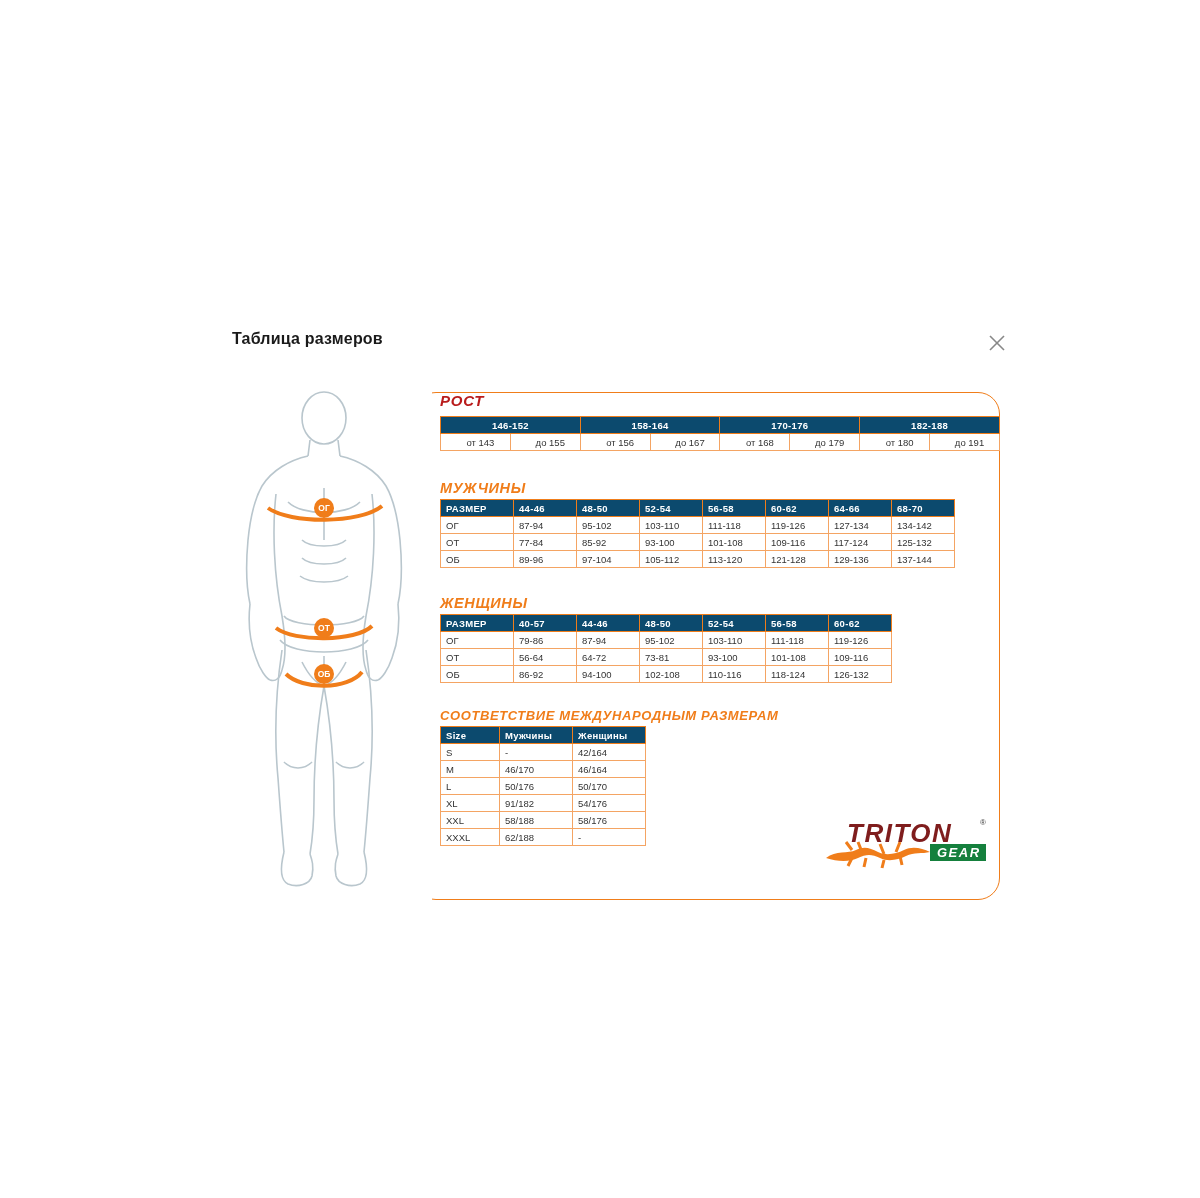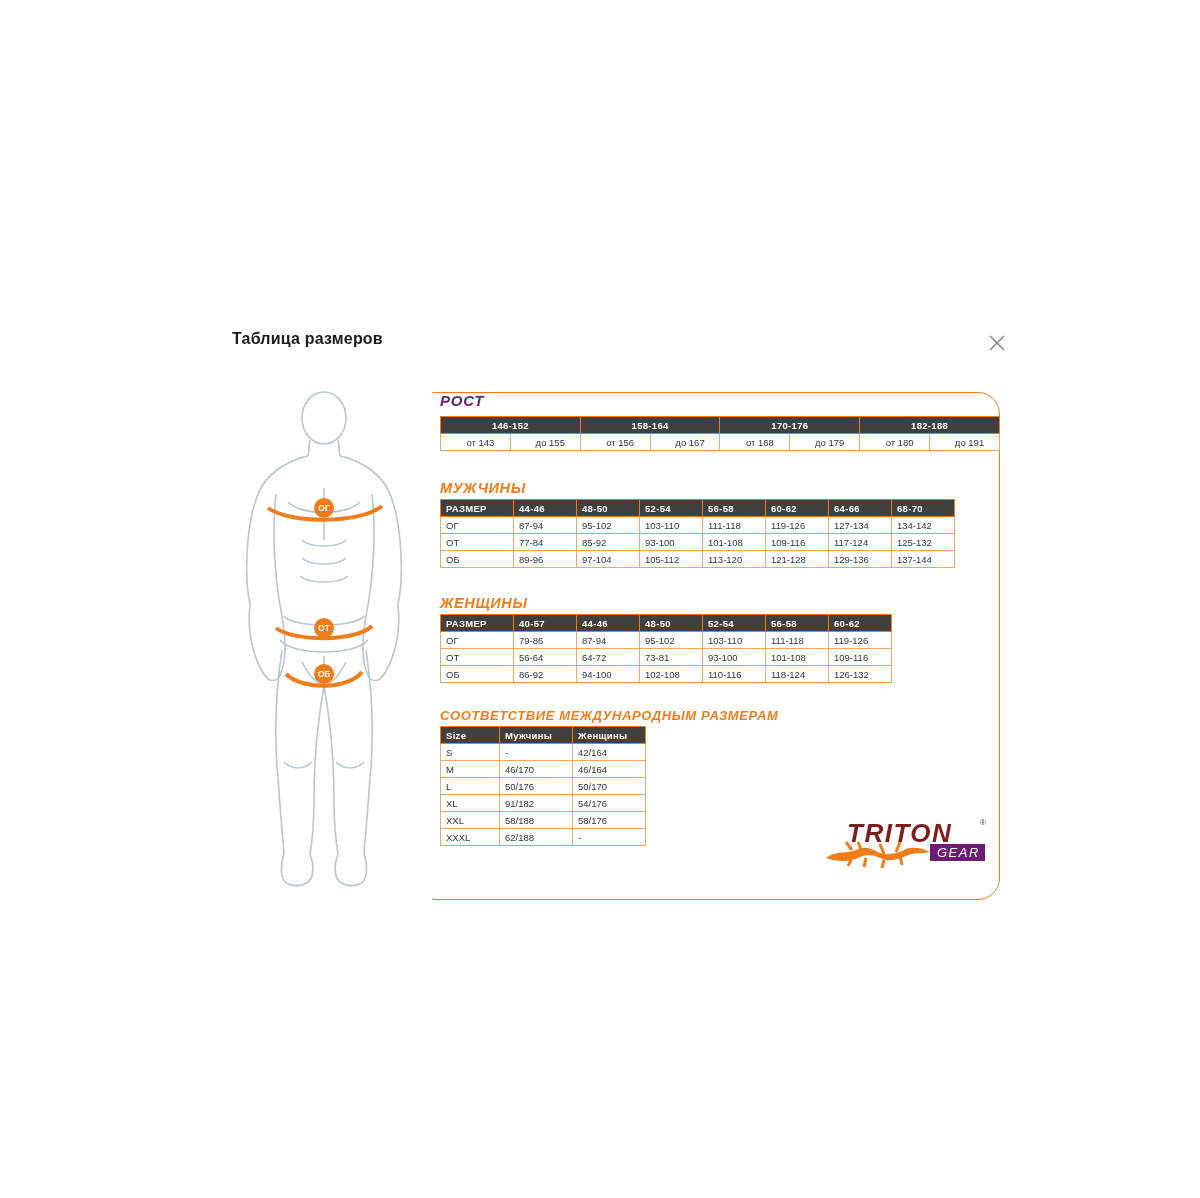--- a/index.html
+++ b/index.html
@@ -99,33 +99,33 @@
   }
   table td, table th {
     border: 0.8px solid #f4a463;
     padding: 2px 5px;
     text-align: left;
     font-weight: normal;
     height: 12px;
     white-space: nowrap;
   }
   tr.hdr td, tr.hdr th {
-    background: #404040;
+    background: #0c4a6e;
     color: #ffffff;
     font-weight: bold;
     border-color: #f07d1a;
     letter-spacing: 0.3px;
   }
   .rost-title {
     position: absolute;
     left: 0;
     top: -2px;
     font-size: 15px;
     font-weight: bold;
-    color: #701a75;
+    color: #b91c1c;
     font-style: italic;
     letter-spacing: 0.8px;
   }
 
   
   #rost-block { left: 208px; top: 12px; }
   #rost-table { margin-top: 22px; }
   #rost-table td { text-align: center; }
   #rost-table .spanned { width: 108px; }
   #rost-table .cell { width: 50px; padding-left: 15px; }
@@ -162,24 +162,24 @@
     font-weight: bold;
     font-style: italic;
     color: #7f1d1d;
     letter-spacing: 1.5px;
   }
   .logo-sub {
     position: absolute;
     left: 108px;
     top: 34px;
     font-size: 13px;
-    font-weight: normal;
+    font-weight: bold;
     font-style: italic;
     color: #ffffff;
-    background: #701a75;
+    background: #15803d;
     padding: 1px 5px 1px 7px;
     letter-spacing: 1.5px;
   }
   .logo-reg {
     position: absolute;
     left: 158px;
     top: 8px;
     font-size: 8px;
     color: #3b3b3b;
   }

